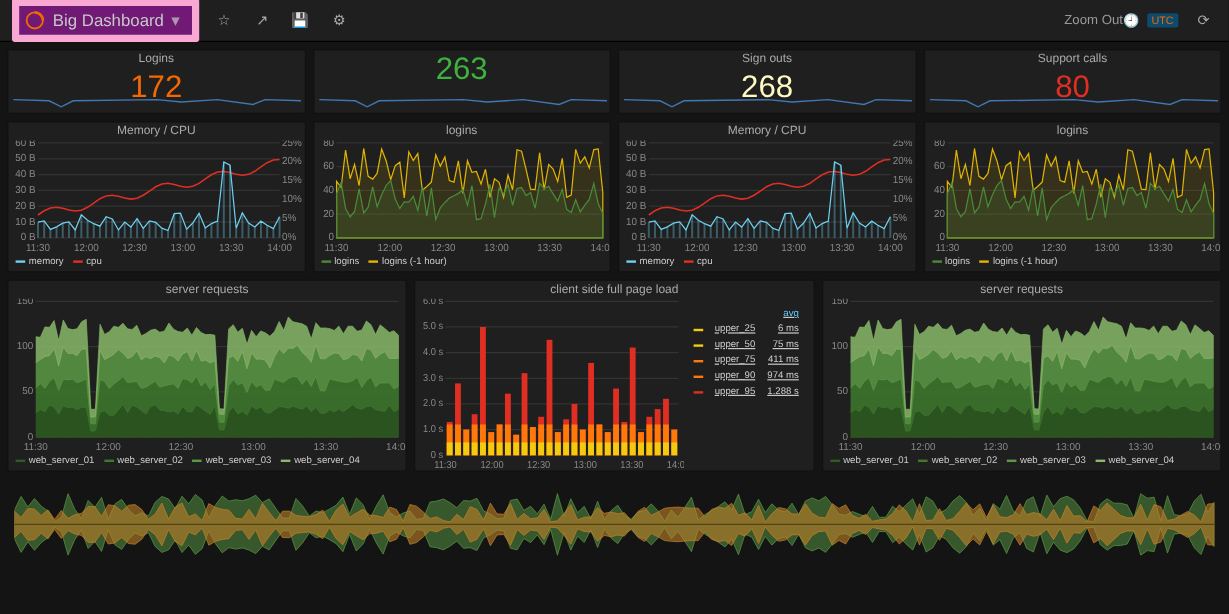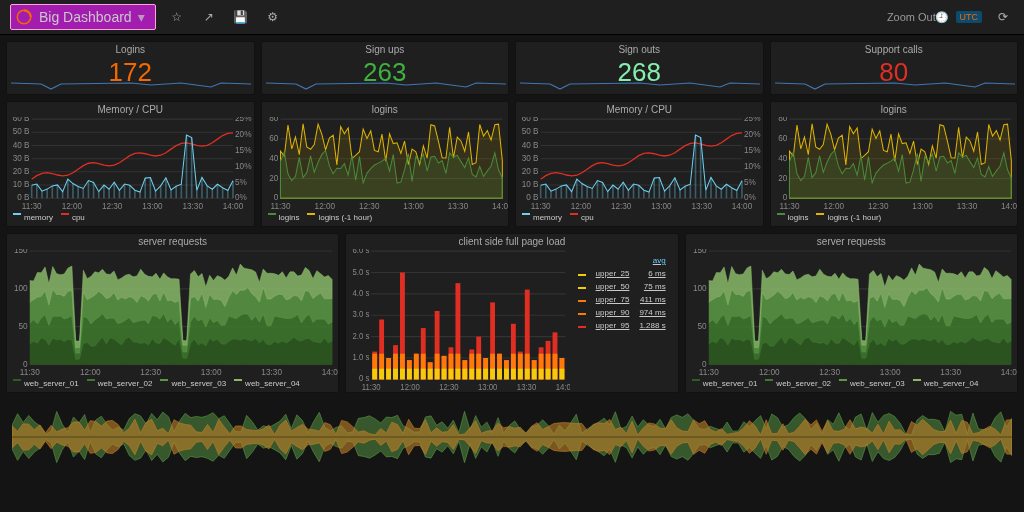--- a/index.html
+++ b/index.html
@@ -1,35 +1,35 @@
 <!DOCTYPE html>
 <html><head>
 <meta charset="utf-8">
 <style>
   html,body{margin:0;padding:0;width:1024px;height:512px;background:#141414;color:#c8c8c8;font:10px "Helvetica Neue",Arial,sans-serif;overflow:hidden}
   .topbar{height:34px;background:#1f1f1f;display:flex;align-items:center;padding:0 10px;border-bottom:1px solid #000}
-  .dash{display:flex;align-items:center;background:#a21caf;border:1px solid #f9a8d4;border-radius:2px;padding:3px 10px 3px 4px;font-size:14px;cursor:pointer}
+  .dash{display:flex;align-items:center;background:#701a75;border:6px solid #f9a8d4;border-radius:2px;padding:3px 10px 3px 4px;font-size:14px;cursor:pointer}
   .logo{width:18px;height:18px;margin-right:6px;color:#f46800}
   .chev{margin-left:6px;opacity:.7}
   .iconbtn{width:22px;height:22px;display:flex;align-items:center;justify-content:center;color:#aaa;margin-left:10px;cursor:pointer;font-size:12px}
   .spacer{flex:1}
   .zoom{color:#999;margin-right:0;cursor:pointer;font-size:11px}
   .timerange{color:#ccc;font-size:11px;display:flex;align-items:center;gap:6px}
   .utc{background:#0c4a6e;padding:1px 4px;border-radius:2px;font-size:9px;color:#f46800}
   .grid{padding:6px;display:flex;flex-direction:column;gap:6px}
   .row{display:flex;gap:6px}
   .panel{background:#1f1f1f;border:1px solid #111;flex:1;display:flex;flex-direction:column;border-radius:2px}
   .ptitle{text-align:center;font-size:10px;color:#aaa;padding:2px 0}
   .statrow .panel{height:52px;position:relative}
   .bignum{font-size:26px;font-weight:normal;text-align:center;line-height:1.2}
   .spark{position:absolute;left:4px;right:4px;bottom:3px;height:14px}
   .chart{flex:1;position:relative;min-height:0}
   svg{display:block}
   .legend{display:flex;flex-wrap:wrap;gap:8px;padding:2px 6px 4px;font-size:8px;color:#ccc}
-  .lg{display:flex;gap:3px}
+  .lg{display:flex;align-items:center;gap:3px}
   .sw{width:8px;height:2px}
   .axis{font-size:8px;fill:#888}
   .gridline{stroke:#333;stroke-width:1}
   .footerchart{height:76px;margin:0 6px 0 6px}
   .table{font-size:8px;color:#ccc}
   .table td{padding:1px 4px}
 </style>
 </head>
 <body>
 
@@ -59,29 +59,28 @@
 
   <div class="row statrow" id="statrow">
       <div class="panel">
         <div class="ptitle">Logins</div>
    <div class="bignum" style="color:#f46800">172</div>
    <svg class="spark" viewBox="0 0 240 14" preserveAspectRatio="none">
      <path d="M0 6 L30 7 L40 12 L50 7 L120 6 L140 8 L170 6 L200 10 L210 6 L240 7" fill="none" stroke="#3f78b3" stroke-width="1.2"></path>
    </svg>
       </div>
       <div class="panel">
-        <div class="ptitle">Sign ups</div>
    <div class="bignum" style="color:#3eb13e">263</div>
    <svg class="spark" viewBox="0 0 240 14" preserveAspectRatio="none">
      <path d="M0 6 L30 7 L40 12 L50 7 L120 6 L140 8 L170 6 L200 10 L210 6 L240 7" fill="none" stroke="#3f78b3" stroke-width="1.2"></path>
    </svg>
       </div>
       <div class="panel">
         <div class="ptitle">Sign outs</div>
-   <div class="bignum" style="color:#86efac">268</div>
+   <div class="bignum" style="color:#fef9c3">268</div>
    <svg class="spark" viewBox="0 0 240 14" preserveAspectRatio="none">
      <path d="M0 6 L30 7 L40 12 L50 7 L120 6 L140 8 L170 6 L200 10 L210 6 L240 7" fill="none" stroke="#3f78b3" stroke-width="1.2"></path>
    </svg>
       </div>
       <div class="panel">
         <div class="ptitle">Support calls</div>
    <div class="bignum" style="color:#e02f22">80</div>
    <svg class="spark" viewBox="0 0 240 14" preserveAspectRatio="none">
      <path d="M0 6 L30 7 L40 12 L50 7 L120 6 L140 8 L170 6 L200 10 L210 6 L240 7" fill="none" stroke="#3f78b3" stroke-width="1.2"></path>
    </svg>

